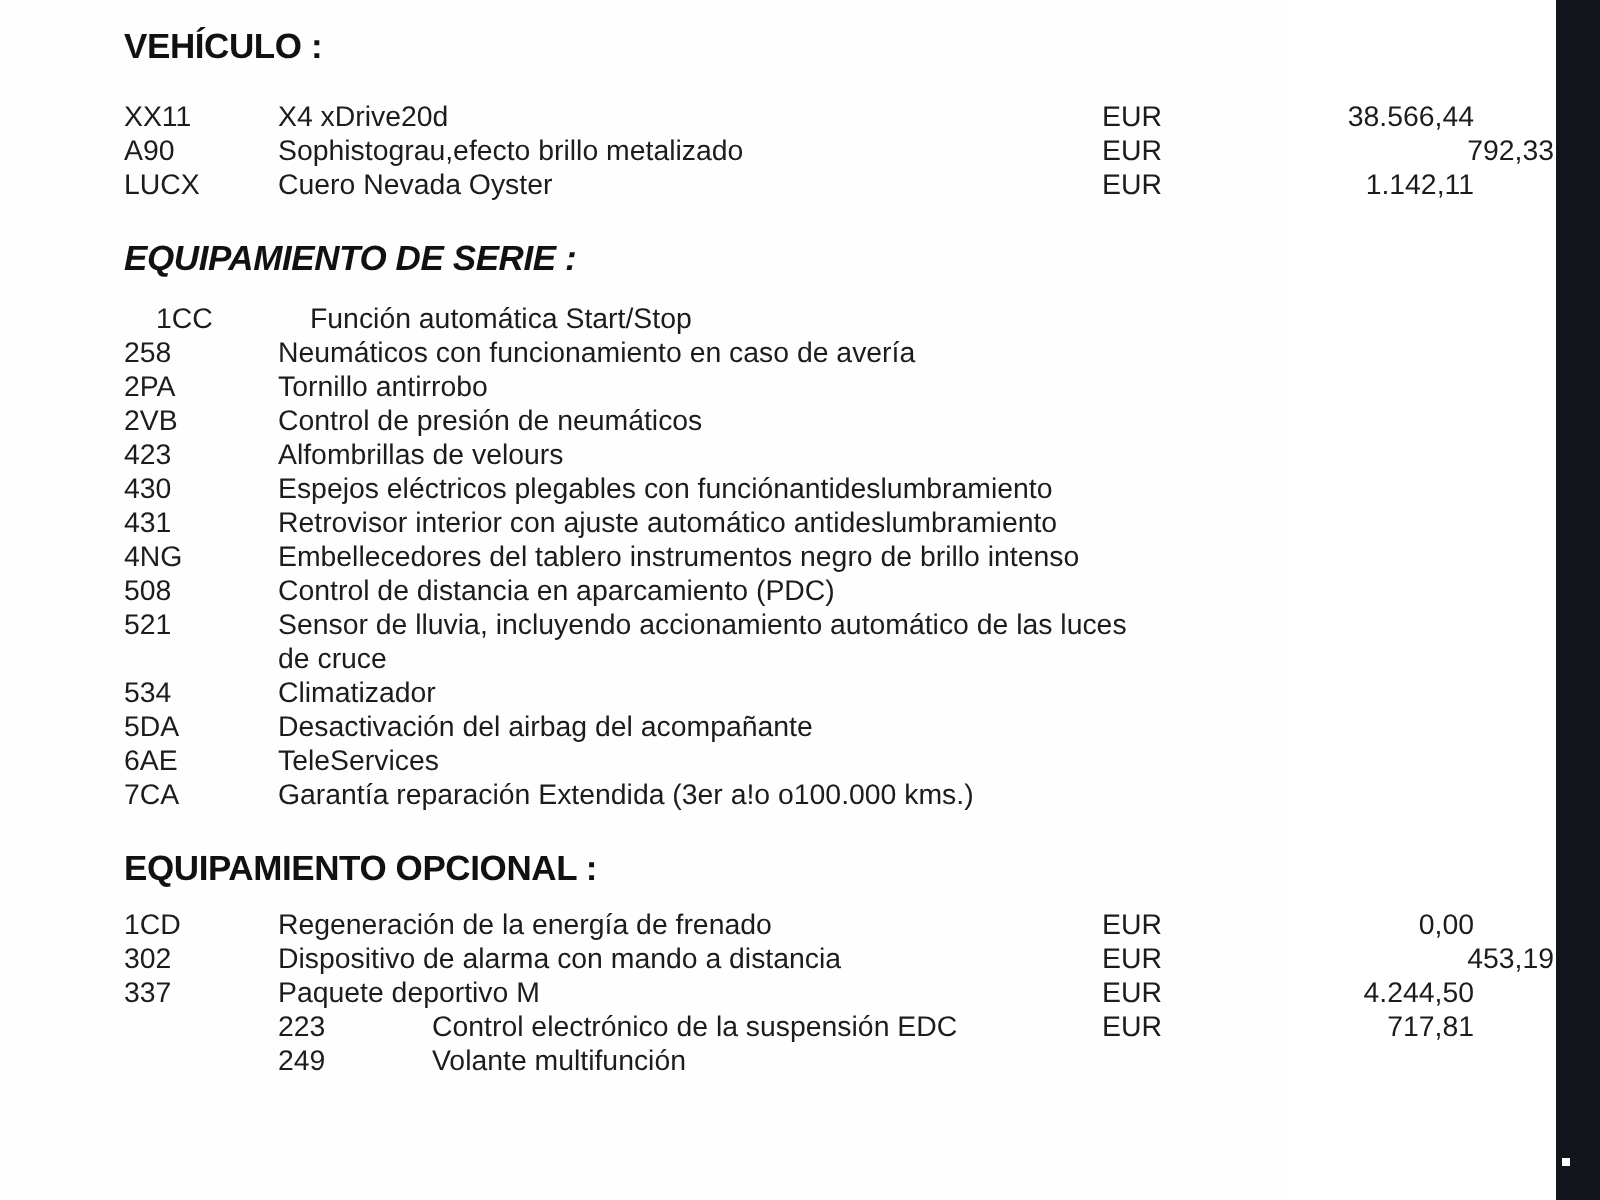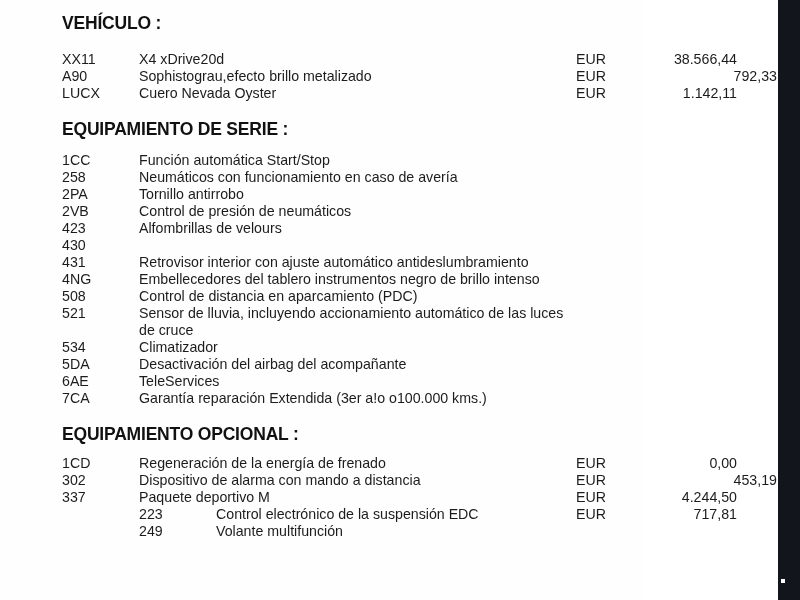--- a/index.html
+++ b/index.html
@@ -74,21 +74,21 @@
       position: absolute;
       left: 139px;
     }
     .subdesc {
       position: absolute;
       left: 216px;
       white-space: nowrap;
     }
     .cur {
       position: absolute;
-      left: 576px;
+      left: 551px;
       text-align: center;
     }
     .amt {
       position: absolute;
       right: 41px;
       text-align: right;
     }
   </style>
 </head>
 <body>
@@ -109,23 +109,23 @@
     <span class="cur">EUR</span>
     <span class="amt">792,33</span>
   </div>
   <div class="row" style="top:85px;">
     <span class="code">LUCX</span>
     <span class="desc">Cuero Nevada Oyster</span>
     <span class="cur">EUR</span>
     <span class="amt">1.142,11</span>
   </div>
 
-  <h2 class="section-title" style="top:119px;">EQUIPAMIENTO DE SERIE :</h2>
-
-  <div class="row" style="top:152px;">
+  <h2 class="section-title" style="top:119px;font-style:italic;">EQUIPAMIENTO DE SERIE :</h2>
+
+  <div class="row" style="top:152px;margin-left:16px;">
     <span class="code">1CC</span>
     <span class="desc">Función automática Start/Stop</span>
   </div>
   <div class="row" style="top:169px;">
     <span class="code">258</span>
     <span class="desc">Neumáticos con funcionamiento en caso de avería</span>
   </div>
   <div class="row" style="top:186px;padding-left:11px;">
     <span class="code">2PA</span>
     <span class="desc">Tornillo antirrobo</span>
@@ -133,20 +133,21 @@
   <div class="row" style="top:203px;">
     <span class="code">2VB</span>
     <span class="desc">Control de presión de neumáticos</span>
   </div>
   <div class="row" style="top:220px;">
     <span class="code">423</span>
     <span class="desc">Alfombrillas de velours</span>
   </div>
   <div class="row" style="top:237px;">
     <span class="code">430</span>
+    <span class="desc">Espejos eléctricos plegables con funciónantideslumbramiento</span>
   </div>
   <div class="row" style="top:254px;">
     <span class="code">431</span>
     <span class="desc">Retrovisor interior con ajuste automático antideslumbramiento</span>
   </div>
   <div class="row" style="top:271px;">
     <span class="code">4NG</span>
     <span class="desc">Embellecedores del tablero instrumentos negro de brillo intenso</span>
   </div>
   <div class="row" style="top:288px;">

